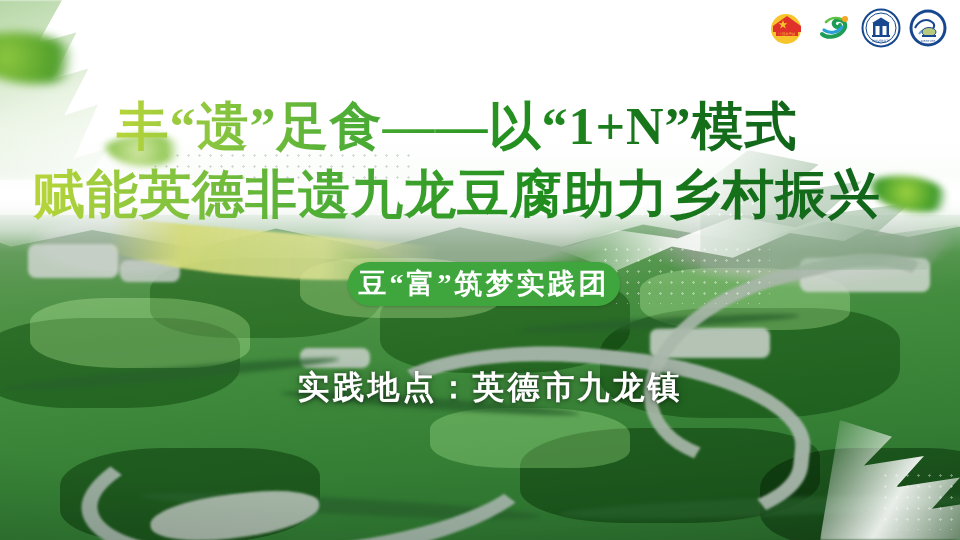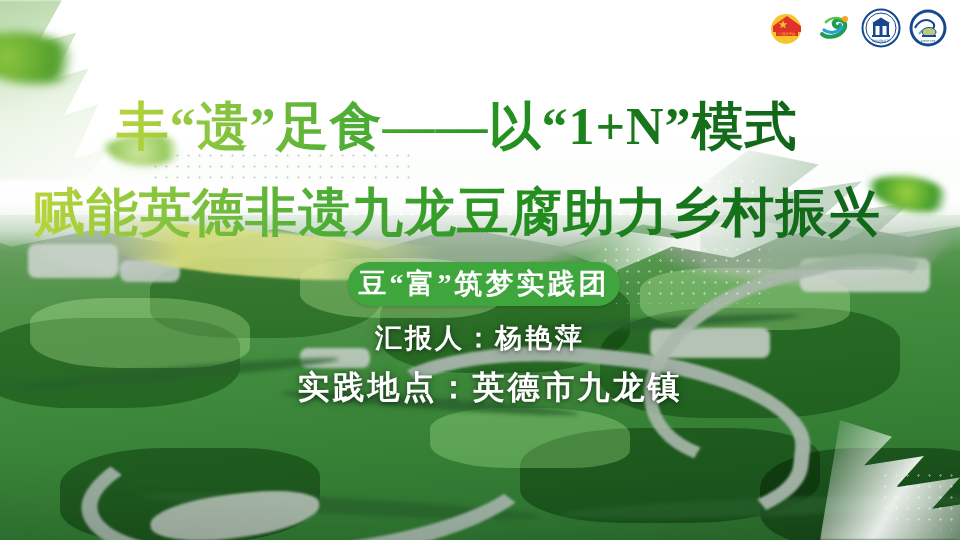--- a/index.html
+++ b/index.html
@@ -80,21 +80,21 @@
   .logos{position:absolute;right:12px;top:8px;display:flex;align-items:center;gap:7px;}
   .logo{width:40px;height:40px;position:relative;}
 
   
   .title{
     position:absolute;left:0;width:914px;text-align:center;
     font-family:"Liberation Serif","DejaVu Serif",serif;
     font-weight:700;letter-spacing:1px;white-space:nowrap;
   }
   #title1{top:96px;font-size:52px;line-height:62px;}
-  #title2{top:182px;font-size:52px;line-height:62px;}
+  #title2{top:164px;font-size:52px;line-height:62px;}
   .grad{
     background:linear-gradient(95deg,#b9d53a 0%,#8cc63f 14%,#4fae36 34%,#23901f 58%,#16721a 80%,#11651a 100%);
     -webkit-background-clip:text;background-clip:text;color:transparent;
     -webkit-text-fill-color:transparent;
     display:inline-block;
   }
 
   .pill{
     position:absolute;left:348px;top:262px;width:272px;height:44px;
     background:#3ea63c;border-radius:22px;
@@ -255,16 +255,15 @@
     <span class="grad">丰“遗”足食——以“1+N”模式</span>
   </div>
   <div class="title" id="title2">
     <span class="grad">赋能英德非遗九龙豆腐助力乡村振兴</span>
   </div>
 
   <div class="pill">
     <span>豆“富”筑梦实践团</span>
   </div>
 
-  <div class="sub" id="presenter">汇报人：杨艳萍</div>
   <div class="sub" id="location">实践地点：英德市九龙镇</div>
 
 </div>
 
 </body></html>

